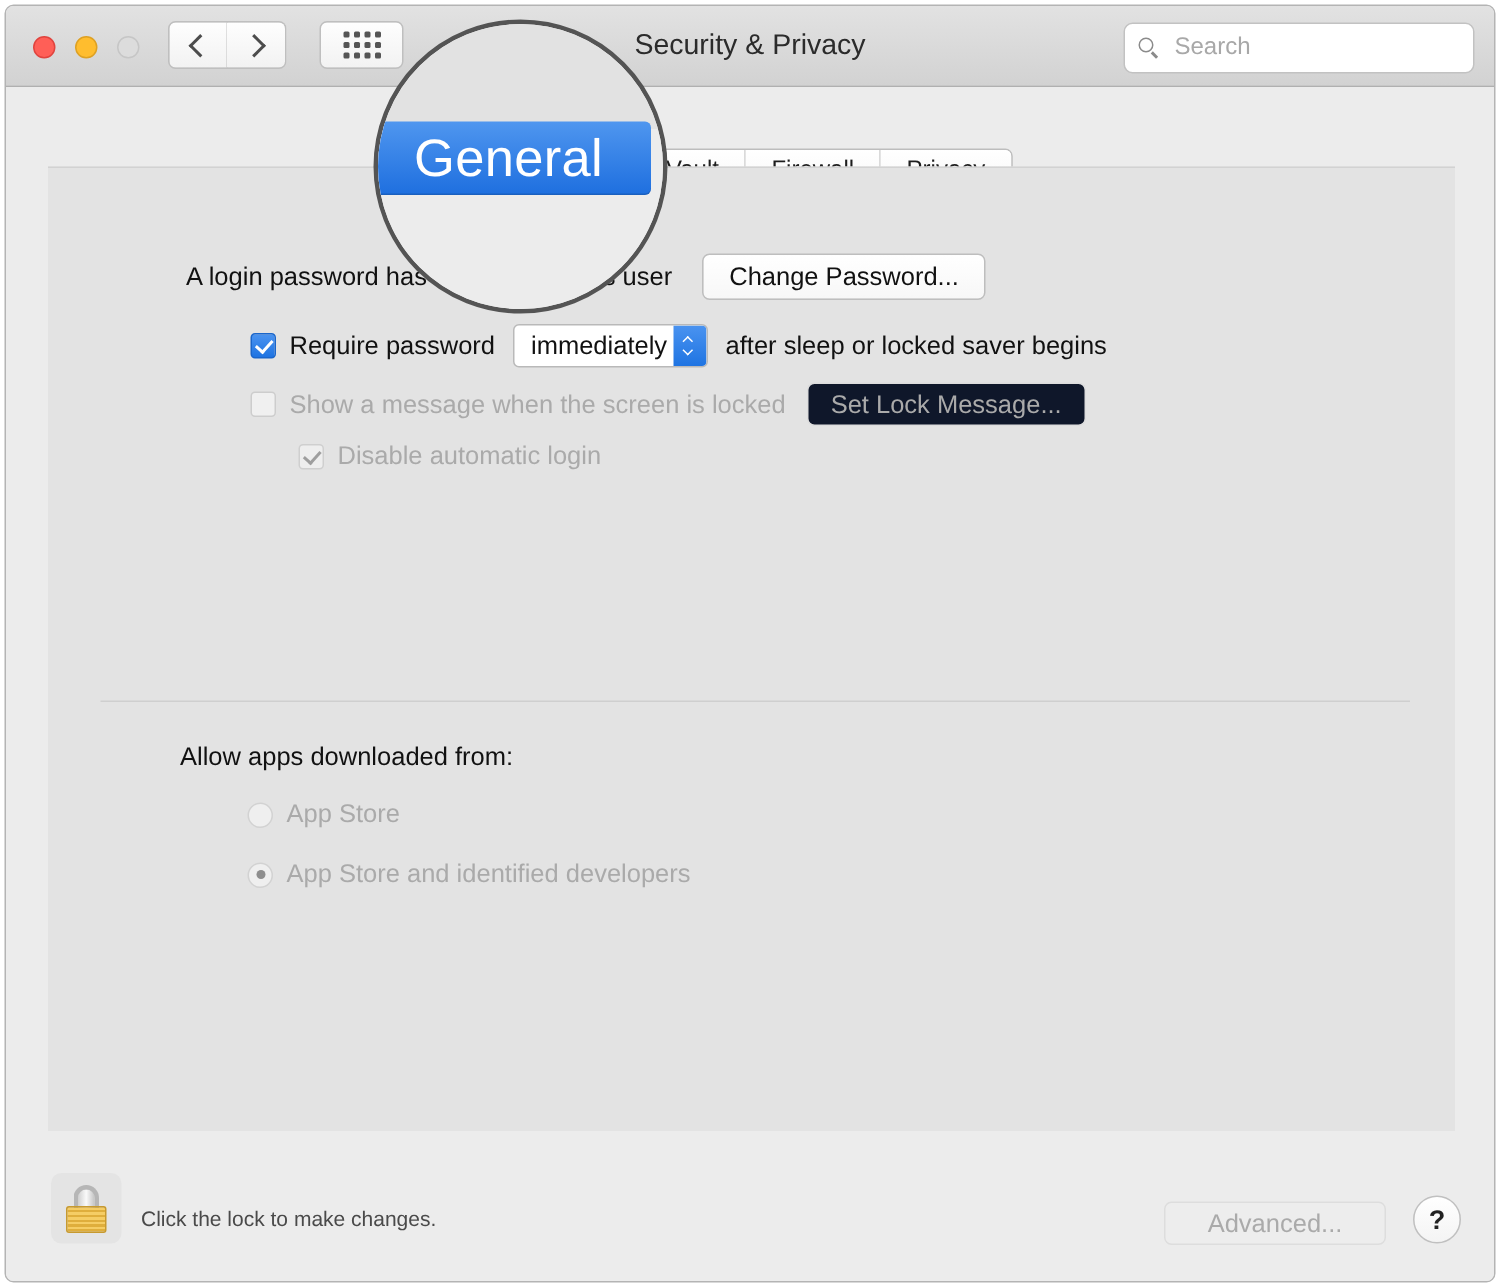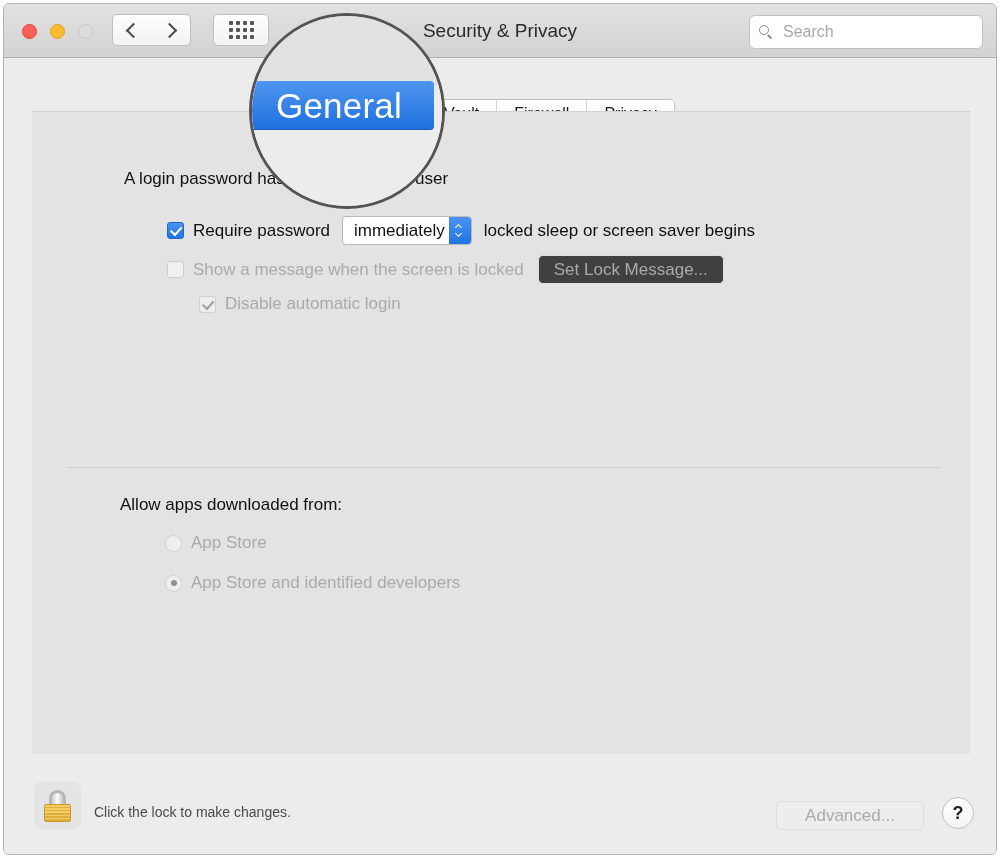--- a/index.html
+++ b/index.html
@@ -274,21 +274,21 @@
   .caret.down::after  { transform: rotate(-135deg); top:-1px; }
 
   #row-after-text { font-size: 17px; color: #111; margin-left: 12px; }
 
   #row-lock-msg { left: 135px; top: 143px; }
   #btn-set-lock-message {
     margin-left: 14px;
     height: 29px;
     padding: 0 15px;
     display: flex; align-items: center;
-    background: #404040;
+    background: #0f172a;
     border: 1px solid #dddddd;
     border-radius: 5px;
     font-size: 17px;
     color: #aaaaaa;
     box-sizing: border-box;
   }
 
   #row-auto-login { left: 135px; top: 182px; padding-left: 32px; }
 
   #separator {
@@ -484,35 +484,36 @@
       <div class="tab">eVault</div>
       <div class="tab">Firewall</div>
       <div class="tab">Privacy</div>
     </div>
   </div>
 
   <div id="panel">
 
     <div class="row" id="row-login-pw">
       <span id="login-pw-text">A login password has been set for this user</span>
+      <span id="btn-change-password">Change Password...</span>
     </div>
 
     <div class="row" id="row-require-pw">
       <span class="cb checked-on">
         <span class="cbmark"></span>
       </span>
       <span class="rowlabel">Require password</span>
       <span id="popup-require">
         <span id="popup-require-value">immediately</span>
         <span id="popup-require-arrows">
           <span class="caret up"></span>
           <span class="caret down"></span>
         </span>
       </span>
-      <span id="row-after-text">locked sleep or screen saver begins</span>
+      <span id="row-after-text">after sleep or locked saver begins</span>
     </div>
 
     <div class="row" id="row-lock-msg">
       <span class="cb unchecked-off"></span>
       <span class="rowlabel disabled">Show a message when the screen is locked</span>
       <span id="btn-set-lock-message">Set Lock Message...</span>
     </div>
 
     <div class="row" id="row-auto-login">
       <span class="cb checked-off">

